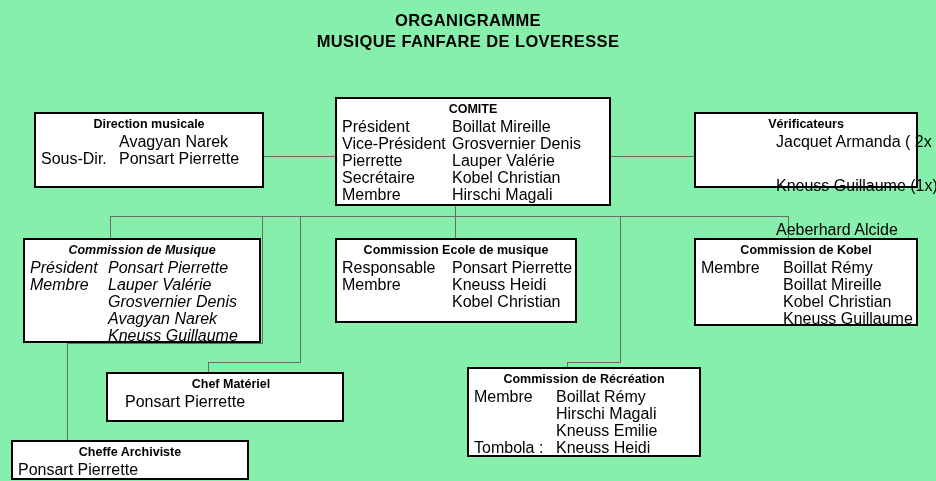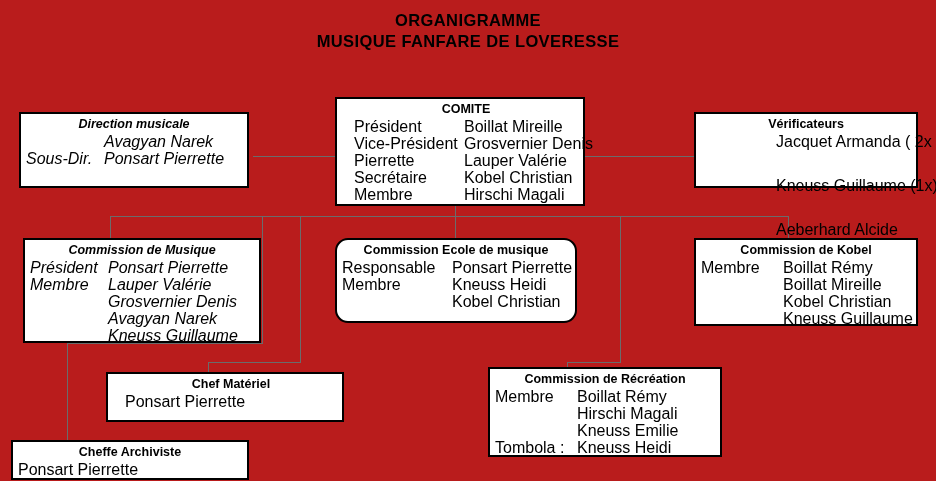--- a/index.html
+++ b/index.html
@@ -8,21 +8,21 @@
     background: #ffffff;
   }
   body {
     font-family: "Liberation Sans", sans-serif;
     color: #000000;
   }
   #canvas {
     position: relative;
     width: 936px;
     height: 481px;
-    background: #b91c1c;
+    background: #86efac;
     overflow: hidden;
   }
 
   
   .title-block {
     position: absolute;
     left: 0;
     top: 10px;
     width: 936px;
     text-align: center;
@@ -114,35 +114,35 @@
   <div class="ln lnv" style="left:300px; top:216px; height:146px;"></div>
   <div class="ln lnh" style="left:208px; top:362px; width:93px;"></div>
   <div class="ln lnv" style="left:208px; top:362px; height:11px;"></div>
 
   <div class="ln lnv" style="left:67px; top:343px; height:97px;"></div>
 
   <div class="ln lnv" style="left:620px; top:216px; height:146px;"></div>
   <div class="ln lnh" style="left:567px; top:362px; width:54px;"></div>
   <div class="ln lnv" style="left:567px; top:362px; height:11px;"></div>
 
-  <div class="box c-dir" style="left:19px; top:112px; width:230px; height:76px;font-style:italic;">
+  <div class="box c-dir" style="left:34px; top:112px; width:230px; height:76px;">
     <div class="box-title">Direction musicale</div>
     <div class="rows">
       <div class="row">
         <span class="role"></span>
         <span class="person">Avagyan Narek</span>
       </div>
       <div class="row">
         <span class="role">Sous-Dir.</span>
         <span class="person">Ponsart Pierrette</span>
       </div>
     </div>
   </div>
 
-  <div class="box c-comite" style="left:335px; top:97px; width:250px; height:109px;padding-left:12px;">
+  <div class="box c-comite" style="left:335px; top:97px; width:276px; height:109px;">
     <div class="box-title">COMITE</div>
     <div class="rows">
       <div class="row">
         <span class="role">Président</span>
         <span class="person">Boillat Mireille</span>
       </div>
       <div class="row">
         <span class="role">Vice-Président</span>
         <span class="person">Grosvernier Denis</span>
       </div>
@@ -198,21 +198,21 @@
         <span class="role"></span>
         <span class="person">Avagyan Narek</span>
       </div>
       <div class="row">
         <span class="role"></span>
         <span class="person">Kneuss Guillaume</span>
       </div>
     </div>
   </div>
 
-  <div class="box c-ecole" style="left:335px; top:238px; width:242px; height:85px;border-radius:13px;">
+  <div class="box c-ecole" style="left:335px; top:238px; width:242px; height:85px;">
     <div class="box-title">Commission Ecole de musique</div>
     <div class="rows">
       <div class="row">
         <span class="role">Responsable</span>
         <span class="person">Ponsart Pierrette</span>
       </div>
       <div class="row">
         <span class="role">Membre</span>
         <span class="person">Kneuss Heidi</span>
       </div>
@@ -258,21 +258,21 @@
   <div class="box c-plain" style="left:11px; top:440px; width:238px; height:40px;">
     <div class="box-title">Cheffe Archiviste</div>
     <div class="rows">
       <div class="row">
         <span class="role"></span>
         <span class="person">Ponsart Pierrette</span>
       </div>
     </div>
   </div>
 
-  <div class="box c-recre" style="left:488px; top:367px; width:234px; height:90px;">
+  <div class="box c-recre" style="left:467px; top:367px; width:234px; height:90px;">
     <div class="box-title">Commission de Récréation</div>
     <div class="rows">
       <div class="row">
         <span class="role">Membre</span>
         <span class="person">Boillat Rémy</span>
       </div>
       <div class="row">
         <span class="role"></span>
         <span class="person">Hirschi Magali</span>
       </div>

